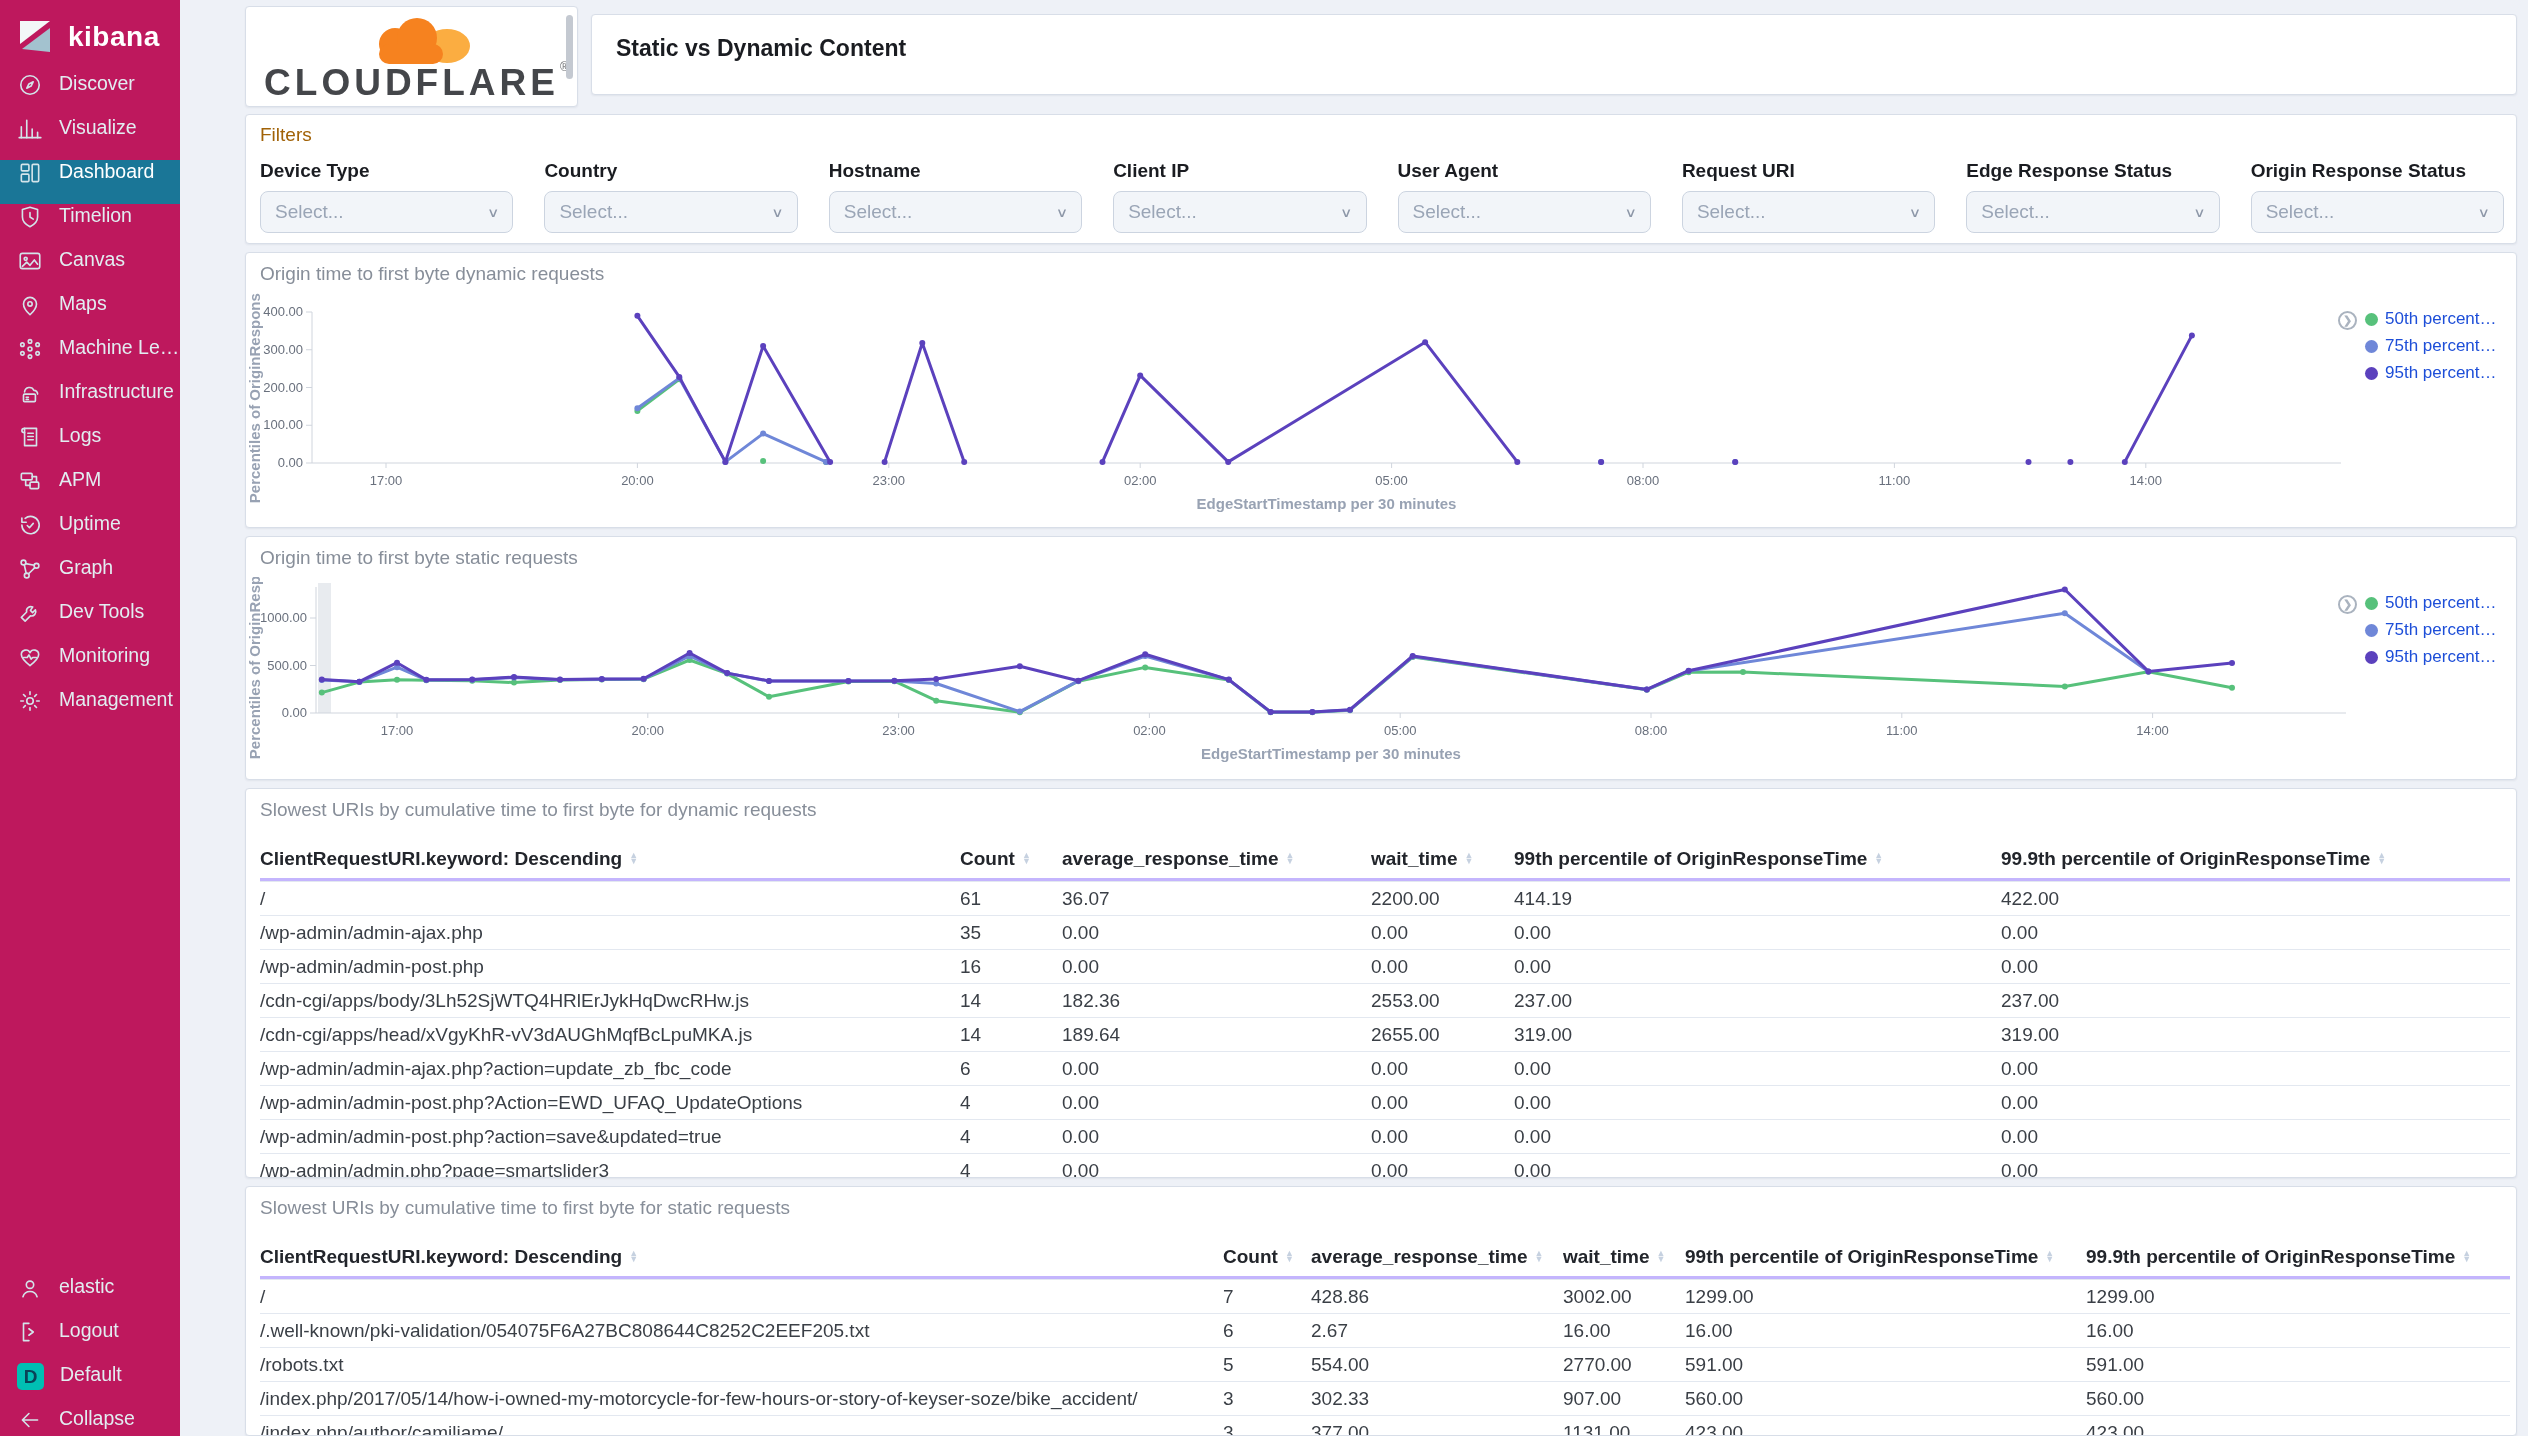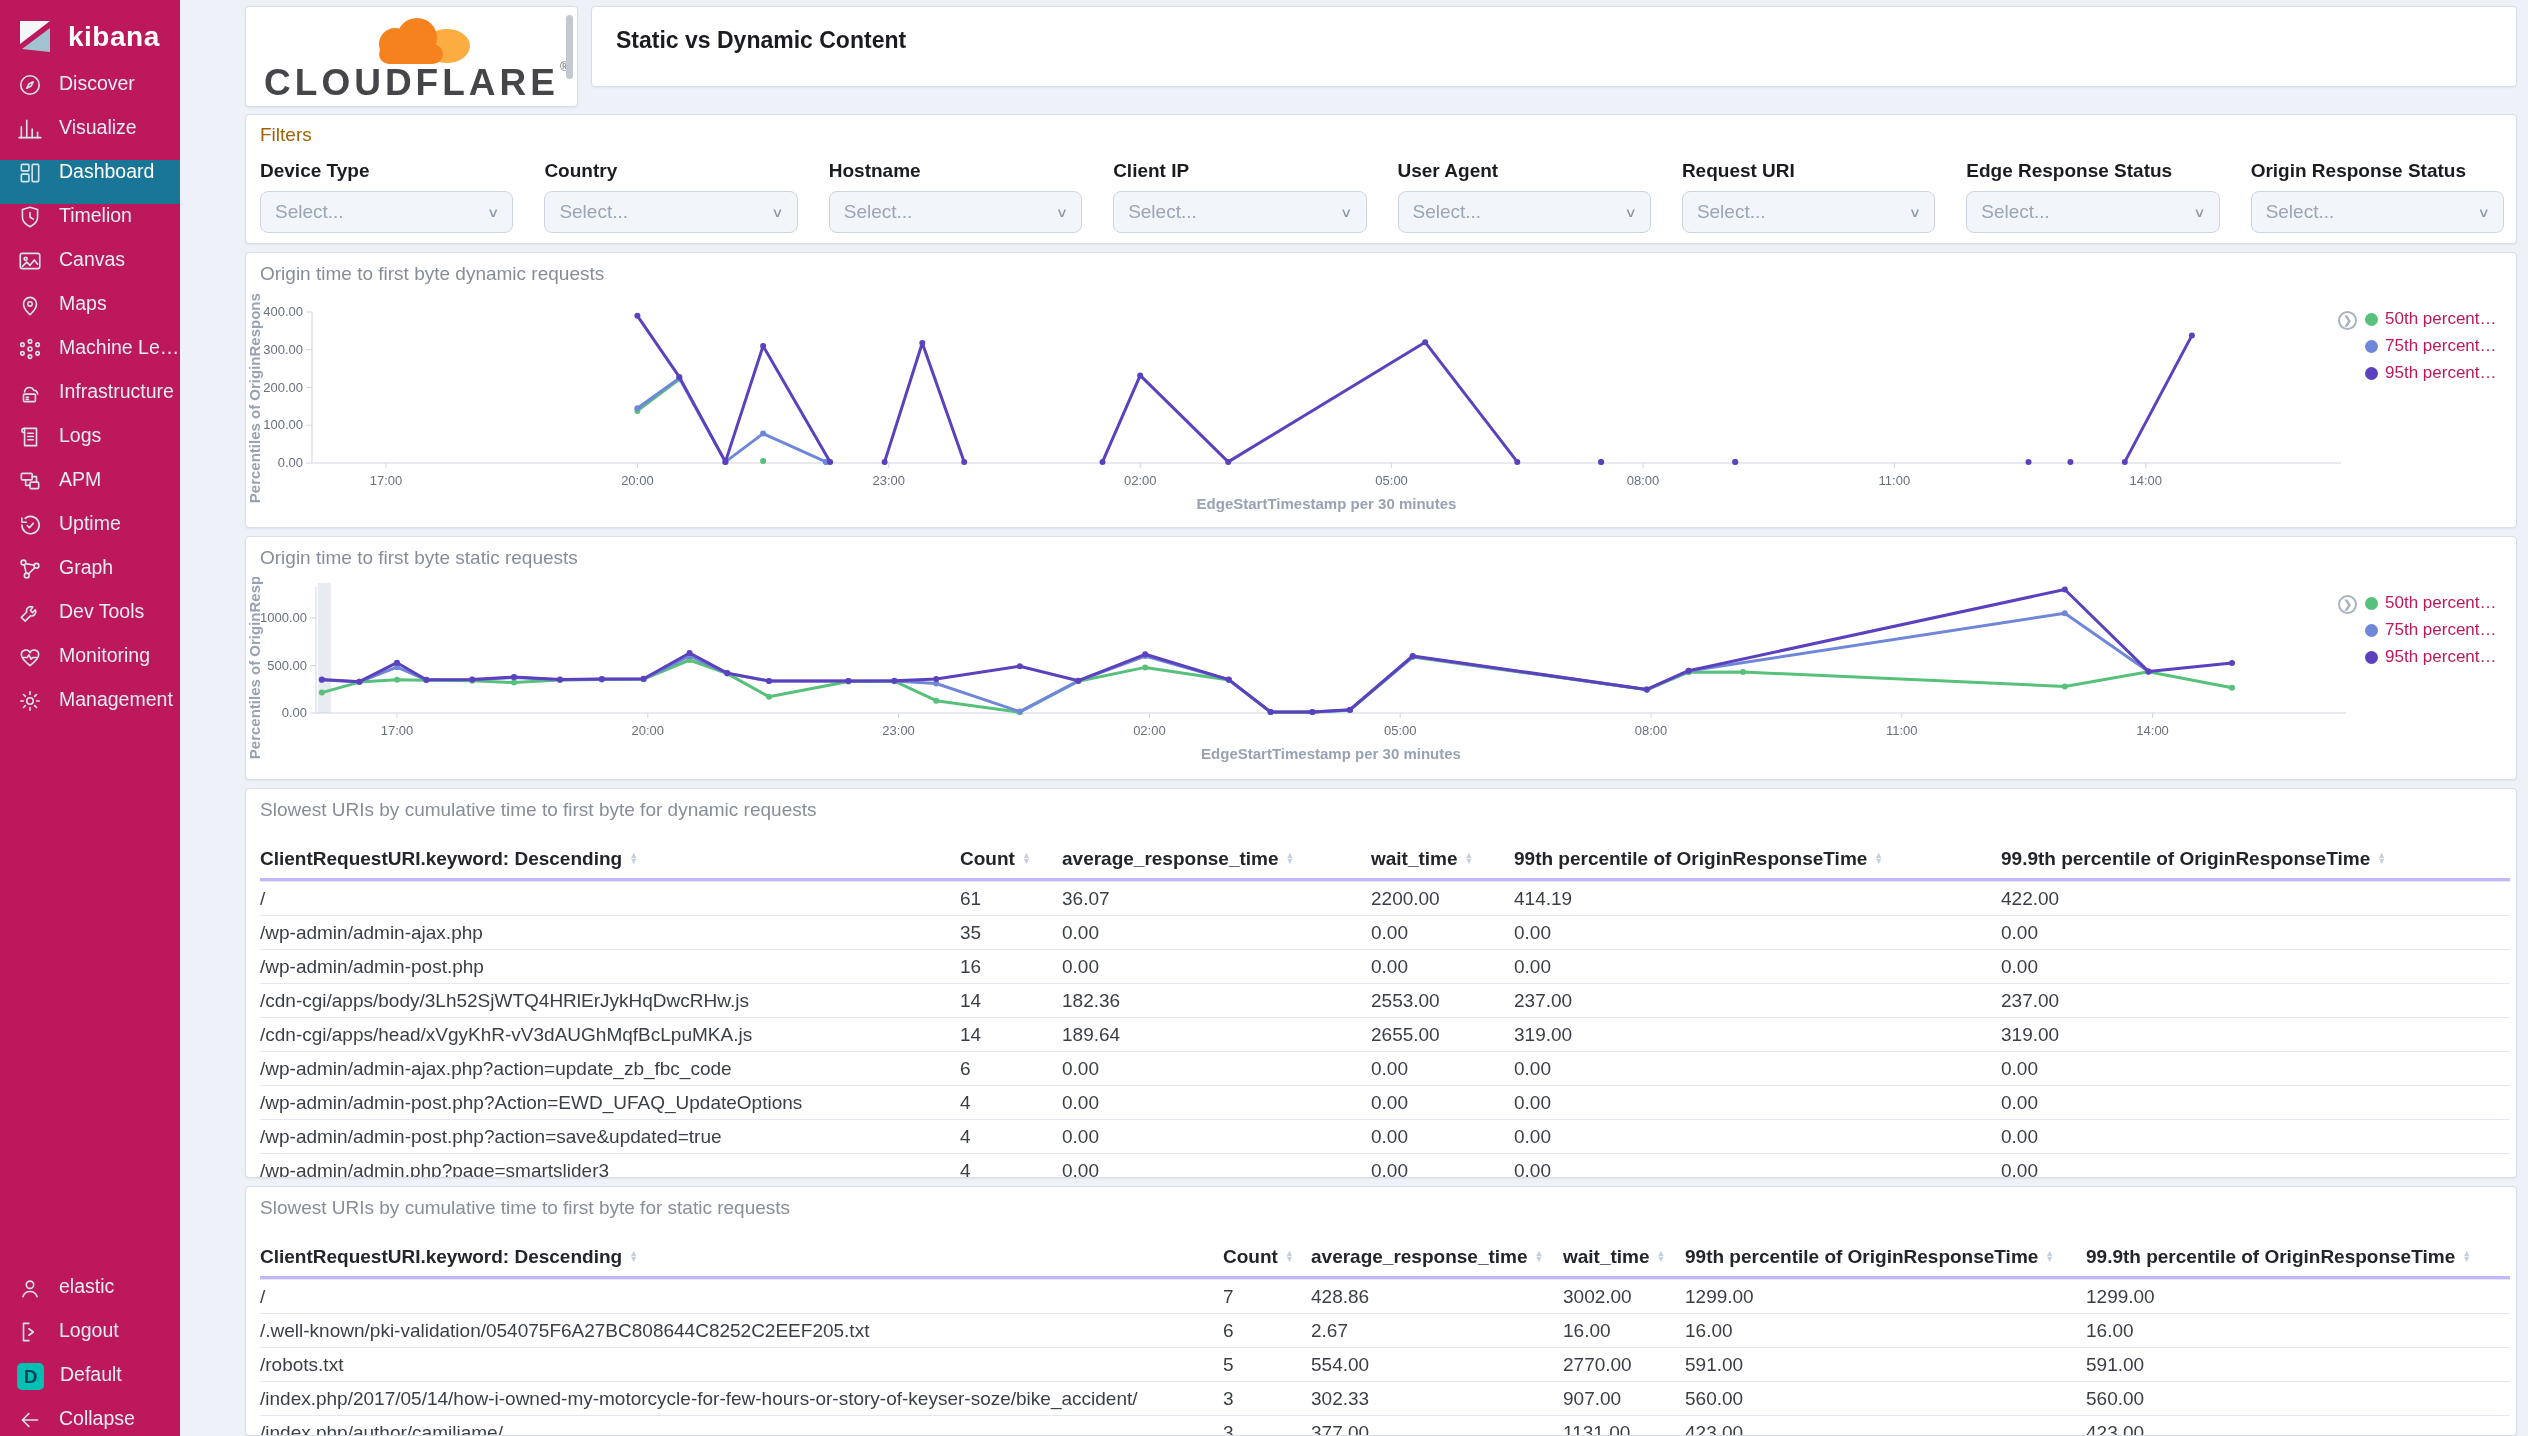--- a/index.html
+++ b/index.html
@@ -14,21 +14,21 @@
   .nav-item.selected { background:#1a7697; color:#ffffff; }
   .nicon { width:26px; height:26px; flex:0 0 26px; stroke:#d3e4ea; stroke-width:1.5; fill:none; stroke-linecap:round; stroke-linejoin:round; }
   #side-footer { position:absolute; left:0; top:1275px; width:180px; }
   .dbadge { width:27px; height:27px; flex:0 0 27px; background:#00bfb3; color:#0a4257; font-weight:700; font-size:19px; display:flex; align-items:center; justify-content:center; border-radius:5px; }
 
   
   .panel { position:absolute; background:#ffffff; border:1px solid #d8dee8; border-radius:4px; box-shadow:0 1px 2px rgba(60,70,90,0.07); overflow:hidden; }
   .panel-title { position:absolute; left:14px; top:10px; font-size:19px; color:#878e99; white-space:nowrap; }
 
   #panel-logo   { left:245px; top:6px;   width:333px;  height:101px; }
-  #panel-header { left:591px; top:6px;   width:1926px; height:81px; }
+  #panel-header { left:591px; top:14px;   width:1926px; height:81px; }
   #panel-filters{ left:245px; top:114px; width:2272px; height:130px; }
   #panel-chart1 { left:245px; top:252px; width:2272px; height:276px; }
   #panel-chart2 { left:245px; top:536px; width:2272px; height:244px; }
   #panel-table1 { left:245px; top:788px; width:2272px; height:390px; }
   #panel-table2 { left:245px; top:1186px; width:2272px; height:250px; }
 
   
   .dash-title { position:absolute; left:24px; top:20px; font-size:23px; font-weight:700; color:#1a1c21; }
   .cf-logo-wrap { position:absolute; left:0; top:0; width:100%; height:100%; display:flex; flex-direction:column; align-items:center; justify-content:center; padding-top:4px; }
   .cf-word { font-size:37px; font-weight:800; color:#44464a; letter-spacing:4px; position:relative; margin-top:-4px; }
@@ -46,21 +46,21 @@
   
   .chart-svg { position:absolute; left:0; top:40px; }
   svg text { font-family:"Liberation Sans", sans-serif; }
   svg .tick { font-size:13px; fill:#69707d; }
   svg .axis-title { font-size:15px; font-weight:700; fill:#98a2b3; }
   .legend { position:absolute; left:2092px; top:56px; display:flex; gap:8px; }
   .legend-toggle { width:19px; height:19px; border:2px solid #aab3bf; color:#aab3bf; border-radius:50%; font-size:11px; font-weight:700; display:flex; align-items:center; justify-content:center; cursor:pointer; margin-top:2px; flex:0 0 19px; }
   .legend-items { display:flex; flex-direction:column; gap:7px; }
   .legend-item { display:flex; align-items:center; gap:7px; cursor:pointer; }
   .legend-dot { width:13px; height:13px; border-radius:50%; flex:0 0 13px; }
-  .legend-label { font-size:17px; color:#be185d; white-space:nowrap; }
+  .legend-label { font-size:17px; color:#1d4ed8; white-space:nowrap; }
 
   
   .tbl { position:absolute; left:14px; top:50px; right:6px; }
   .trow { display:grid; align-items:center; height:34px; border-top:1px solid #e3e8f0; }
   .trow.thead { height:42px; border-top:none; border-bottom:3px solid #c4b5fd; }
   .t1 .trow { grid-template-columns:700px 102px 309px 143px 487px auto; }
   .t2 .trow { grid-template-columns:963px 88px 252px 122px 401px auto; }
   .th { display:flex; align-items:center; gap:7px; font-size:19px; font-weight:700; color:#22252b; cursor:pointer; white-space:nowrap; overflow:hidden; }
   .sort-icon { display:inline-flex; flex-direction:column; line-height:0.62; font-size:9px; color:#c6d1e0; }
   .td { font-size:19px; color:#3a3f46; white-space:nowrap; overflow:hidden; }

